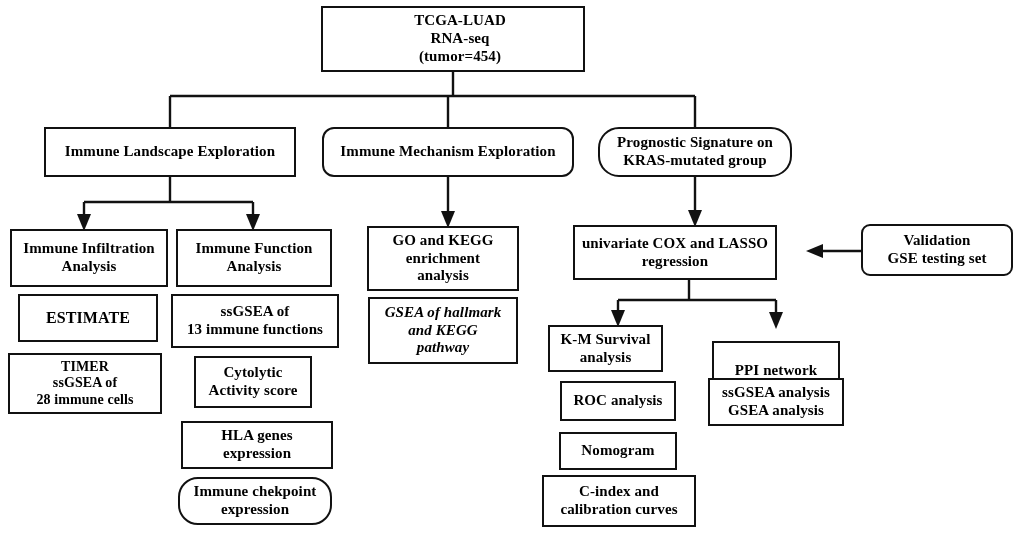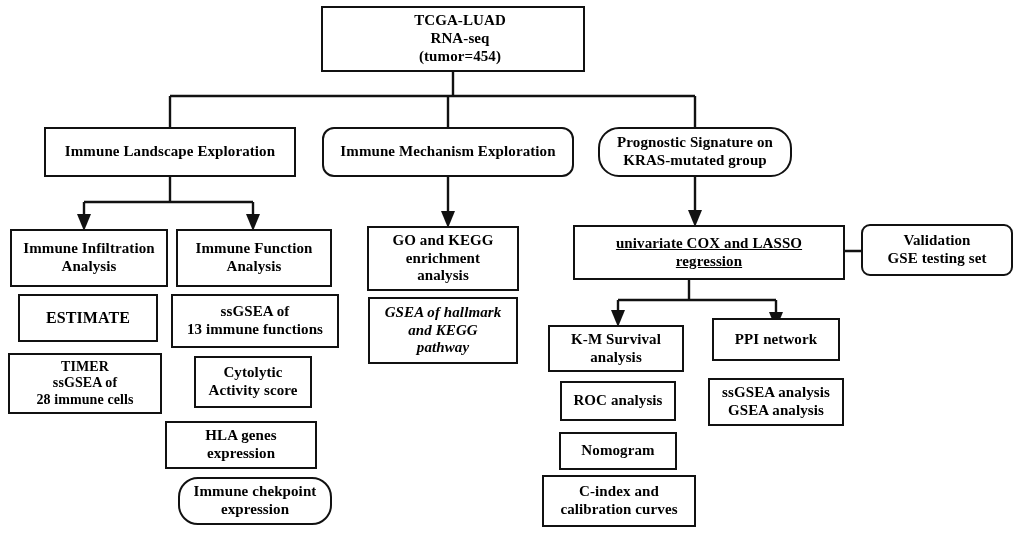--- a/index.html
+++ b/index.html
@@ -138,21 +138,21 @@
   <div class="node" style="left:171px; top:294px; width:168px; height:54px; font-size:15px;">
     <span class="lbl">ssGSEA of
 13 immune functions</span>
   </div>
 
   <div class="node" style="left:194px; top:356px; width:118px; height:52px; font-size:15px;">
     <span class="lbl">Cytolytic
 Activity score</span>
   </div>
 
-  <div class="node" style="left:165px; top:421px; width:152px; height:48px; font-size:15px;">
+  <div class="node" style="left:181px; top:421px; width:152px; height:48px; font-size:15px;">
     <span class="lbl">HLA genes
 expression</span>
   </div>
 
   <div class="node" style="left:178px; top:477px; width:154px; height:48px; font-size:15px;border-radius:20px;">
     <span class="lbl">Immune chekpoint
 expression</span>
   </div>
 
   <div class="node" style="left:367px; top:226px; width:152px; height:65px; font-size:15px;">
@@ -160,36 +160,36 @@
 enrichment
 analysis</span>
   </div>
 
   <div class="node" style="left:368px; top:297px; width:150px; height:67px; font-size:15px;font-style:italic;">
     <span class="lbl">GSEA of hallmark
 and KEGG
 pathway</span>
   </div>
 
-  <div class="node" style="left:573px; top:225px; width:272px; height:55px; font-size:15px;text-decoration:underline;">
+  <div class="node" style="left:573px; top:225px; width:204px; height:55px; font-size:15px;">
     <span class="lbl">univariate COX and LASSO
 regression</span>
   </div>
 
   <div class="node rounded" style="left:861px; top:224px; width:152px; height:52px; font-size:15px;">
     <span class="lbl">Validation
 GSE testing set</span>
   </div>
 
-  <div class="node" style="left:548px; top:325px; width:136px; height:47px; font-size:15px;">
+  <div class="node" style="left:548px; top:325px; width:115px; height:47px; font-size:15px;">
     <span class="lbl">K-M Survival
 analysis</span>
   </div>
 
-  <div class="node" style="left:712px; top:318px; width:128px; height:43px; font-size:15px;">
+  <div class="node" style="left:712px; top:341px; width:128px; height:43px; font-size:15px;align-items:flex-end;">
     <span class="lbl">PPI network</span>
   </div>
 
   <div class="node" style="left:560px; top:381px; width:116px; height:40px; font-size:15px;">
     <span class="lbl">ROC analysis</span>
   </div>
 
   <div class="node" style="left:559px; top:432px; width:118px; height:38px; font-size:15px;">
     <span class="lbl">Nomogram</span>
   </div>

